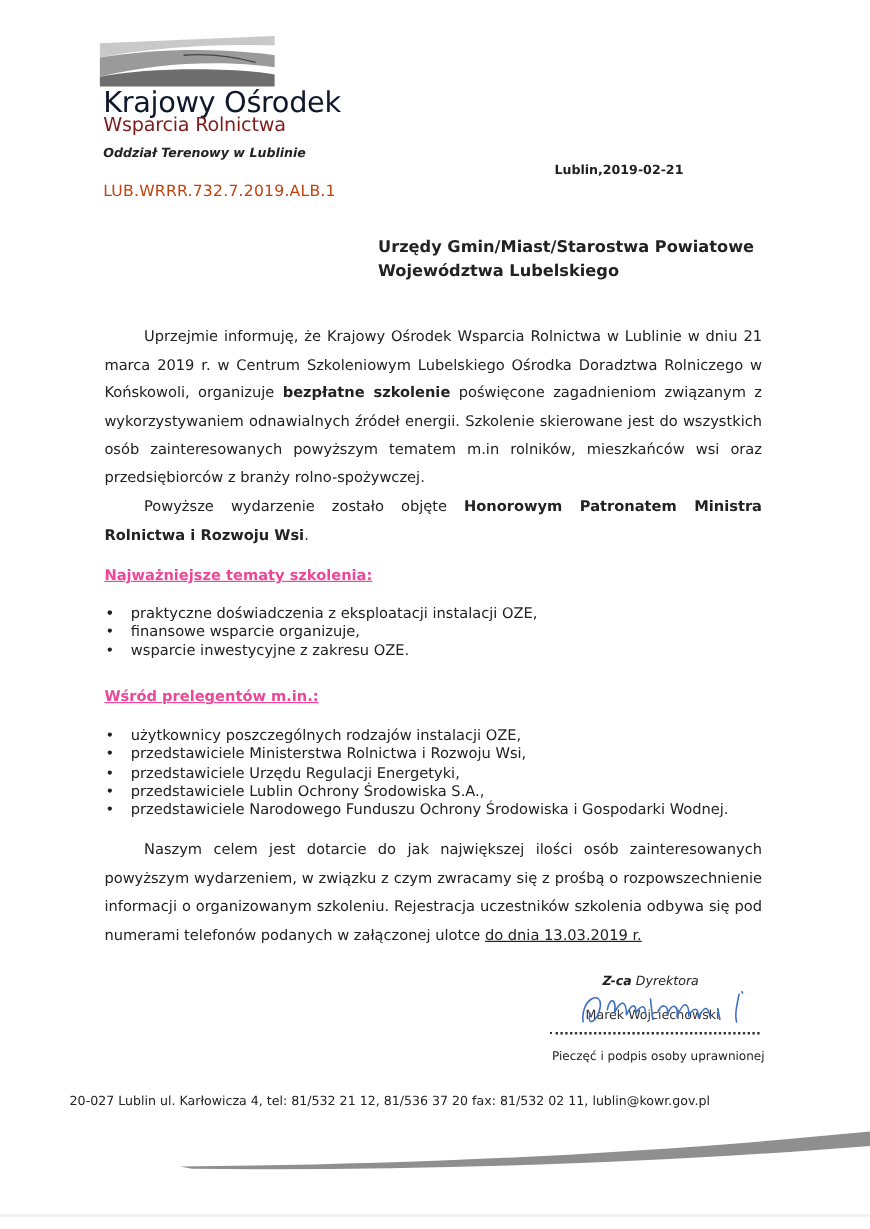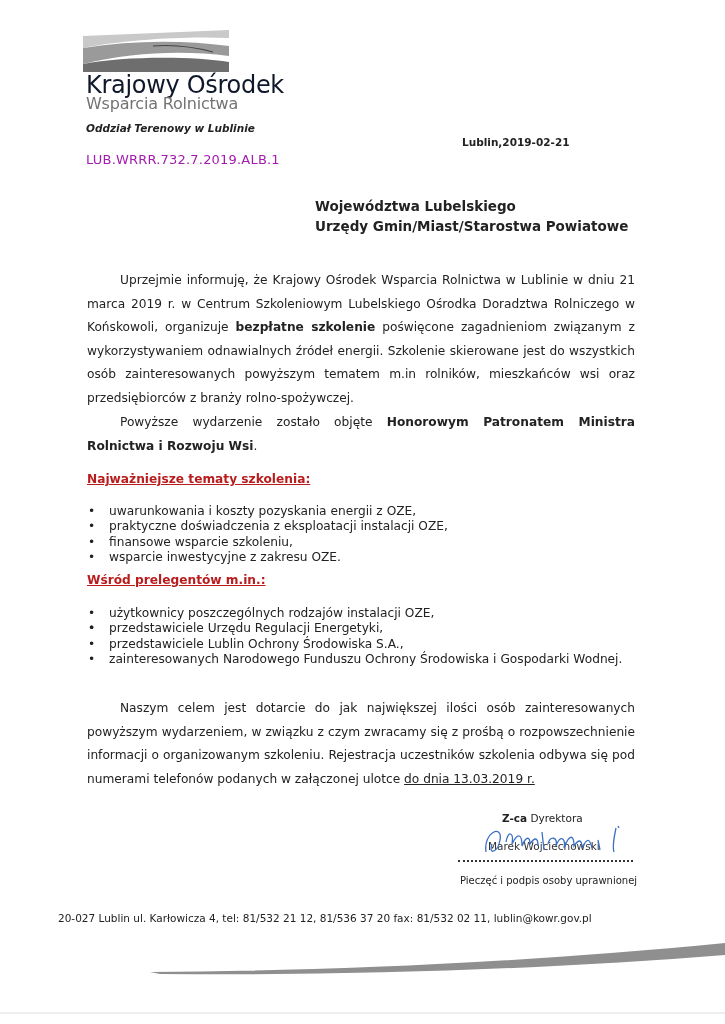--- a/index.html
+++ b/index.html
@@ -1,40 +1,40 @@
 <!DOCTYPE html>
 <html><head>
 <meta charset="utf-8">
 <style>
   html, body { margin: 0; padding: 0; background: #ffffff; }
   body { width: 725px; height: 1024px; position: relative; overflow: hidden;
          font-family: "DejaVu Sans", sans-serif; color: #1a1a1a; }
   .abs { position: absolute; }
   #logo-graphic { left: 83px; top: 26px; width: 146px; height: 52px; }
   .org-name { left: 86px; top: 76px; font-size: 24px; line-height: 19px; color: #0f172a; letter-spacing: -0.3px; }
-  .org-sub { left: 86px; top: 96px; font-size: 16px; line-height: 16px; color: #737373; letter-spacing: -0.2px; }
+  .org-sub { left: 86px; top: 96px; font-size: 16px; line-height: 16px; color: #7f1d1d; letter-spacing: -0.2px; }
   .branch { left: 86px; top: 122px; font-size: 10.5px; font-weight: bold; color: #222; font-style: italic; }
-  .ref { left: 86px; top: 152px; font-size: 13px; color: #a21caf; letter-spacing: 0.2px; }
+  .ref { left: 86px; top: 152px; font-size: 13px; color: #c2410c; letter-spacing: 0.2px; }
   .date { left: 462px; top: 136px; font-size: 10.5px; font-weight: bold; color: #222; }
   .addressee { left: 315px; top: 196px; font-size: 13.5px; font-weight: bold; line-height: 20px; color: #222; }
   .body-text { left: 87px; width: 548px; font-size: 12.2px; line-height: 23.5px; text-align: justify; color: #222; }
   .para1 { top: 269px; }
   .para2 { top: 411px; }
   .indent { text-indent: 33px; }
-  .section-heading { left: 87px; font-size: 12.2px; font-weight: bold; text-decoration: underline; color: #b91c1c; }
+  .section-heading { left: 87px; font-size: 12.2px; font-weight: bold; text-decoration: underline; color: #ec4899; }
   .h1 { top: 472px; }
   .h2 { top: 573px; }
   ul.bullets { position: absolute; left: 87px; margin: 0; padding: 0; list-style: none; font-size: 12.2px; line-height: 15.3px; color: #222; }
   ul.bullets li { position: relative; padding-left: 22px; }
   ul.bullets li .dot { position: absolute; left: 1px; top: 0; }
   .list1 { top: 504px; }
   .list2 { top: 606px; }
   .para3 { top: 697px; }
   .underline { text-decoration: underline; }
-  .sig-title { left: 502px; top: 812px; font-size: 10.5px; color: #222; }
+  .sig-title { left: 502px; top: 812px; font-size: 10.5px; color: #222; font-style: italic; }
   .sig-title b { font-weight: bold; }
   .sig-name { left: 488px; top: 840px; font-size: 10.5px; color: #333; }
   #signature-scribble { left: 478px; top: 822px; width: 150px; height: 40px; }
   .dots { left: 458px; top: 856px; width: 175px; border-bottom: 2px dotted #333; height: 4px; }
   .sig-caption { left: 460px; top: 875px; font-size: 10px; color: #222; }
   .footer-contact { left: 58px; top: 912px; font-size: 10.5px; color: #222; text-align: right; }
   #footer-swoosh { left: 150px; top: 935px; width: 575px; height: 50px; }
   .bottom-rule { left: 0; top: 1012px; width: 725px; height: 2px; background: #eeeeee; }
 </style>
 </head>
@@ -47,43 +47,43 @@
   <path d="M70 20 C95 18 115 22 130 26" stroke="#444" stroke-width="1.2" fill="none"></path>
 </svg>
 
 <div class="abs org-name">Krajowy Ośrodek</div>
 <div class="abs org-sub">Wsparcia Rolnictwa</div>
 <div class="abs branch">Oddział Terenowy w Lublinie</div>
 <div class="abs ref">LUB.WRRR.732.7.2019.ALB.1</div>
 <div class="abs date">Lublin,2019-02-21</div>
 
 <div class="abs addressee">
+  <div>Urzędy Gmin/Miast/Starostwa Powiatowe</div>
   <div>Województwa Lubelskiego</div>
-  <div>Urzędy Gmin/Miast/Starostwa Powiatowe</div>
 </div>
 
 <div class="abs body-text para1 indent"><span>Uprzejmie informuję, że Krajowy Ośrodek Wsparcia Rolnictwa w Lublinie w dniu 21 marca 2019 r. w Centrum Szkoleniowym Lubelskiego Ośrodka Doradztwa Rolniczego w Końskowoli, organizuje </span><b>bezpłatne szkolenie</b><span> poświęcone zagadnieniom związanym z wykorzystywaniem odnawialnych źródeł energii. Szkolenie skierowane jest do wszystkich osób zainteresowanych powyższym tematem m.in rolników, mieszkańców wsi oraz przedsiębiorców z branży rolno-spożywczej.</span></div>
 
 <div class="abs body-text para2 indent"><span>Powyższe wydarzenie zostało objęte </span><b>Honorowym Patronatem Ministra Rolnictwa i Rozwoju Wsi</b><span>.</span></div>
 
 <div class="abs section-heading h1">Najważniejsze tematy szkolenia:</div>
 <ul class="bullets list1">
-  <li><span class="dot">•</span><span>uwarunkowania i koszty pozyskania energii z OZE,</span></li>
+  <li><span class="dot">•</span></li>
   <li><span class="dot">•</span><span>praktyczne doświadczenia z eksploatacji instalacji OZE,</span></li>
-  <li><span class="dot">•</span><span>finansowe wsparcie szkoleniu,</span></li>
+  <li><span class="dot">•</span><span>finansowe wsparcie organizuje,</span></li>
   <li><span class="dot">•</span><span>wsparcie inwestycyjne z zakresu OZE.</span></li>
 </ul>
 
 <div class="abs section-heading h2">Wśród prelegentów m.in.:</div>
 <ul class="bullets list2">
   <li><span class="dot">•</span><span>użytkownicy poszczególnych rodzajów instalacji OZE,</span></li>
-  <li><span class="dot">•</span></li>
+  <li><span class="dot">•</span><span>przedstawiciele Ministerstwa Rolnictwa i Rozwoju Wsi,</span></li>
   <li><span class="dot">•</span><span>przedstawiciele Urzędu Regulacji Energetyki,</span></li>
   <li><span class="dot">•</span><span>przedstawiciele Lublin Ochrony Środowiska S.A.,</span></li>
-  <li><span class="dot">•</span><span>zainteresowanych Narodowego Funduszu Ochrony Środowiska i Gospodarki Wodnej.</span></li>
+  <li><span class="dot">•</span><span>przedstawiciele Narodowego Funduszu Ochrony Środowiska i Gospodarki Wodnej.</span></li>
 </ul>
 
 <div class="abs body-text para3 indent"><span>Naszym celem jest dotarcie do jak największej ilości osób zainteresowanych powyższym wydarzeniem, w związku z czym zwracamy się z prośbą o rozpowszechnienie informacji o organizowanym szkoleniu. Rejestracja uczestników szkolenia odbywa się pod numerami telefonów podanych w załączonej ulotce </span><span class="underline">do dnia 13.03.2019 r.</span></div>
 
 <div class="abs sig-title"><b>Z-ca</b><span> Dyrektora</span></div>
 <div class="abs sig-name">Marek Wojciechowski</div>
 <svg id="signature-scribble" class="abs" viewBox="0 0 150 40">
   <path id="sig-path" d="M8 30 C5 10 25 2 22 18 C20 30 10 34 14 22 M28 20 C30 8 36 10 34 22 C40 10 44 12 44 24 C48 14 52 14 52 22 C56 16 60 14 60 24 M64 10 L66 28 M70 22 C72 14 80 14 78 24 C82 12 88 16 86 26 C92 10 96 14 96 24 C100 18 104 16 104 26 C110 14 112 18 114 26 M120 18 L122 28 M138 6 C136 16 134 24 136 30 M140 4 L141 6" fill="none" stroke-width="1.3" stroke="#3b6fc4"></path>
 </svg>
 <div class="abs dots"></div>

